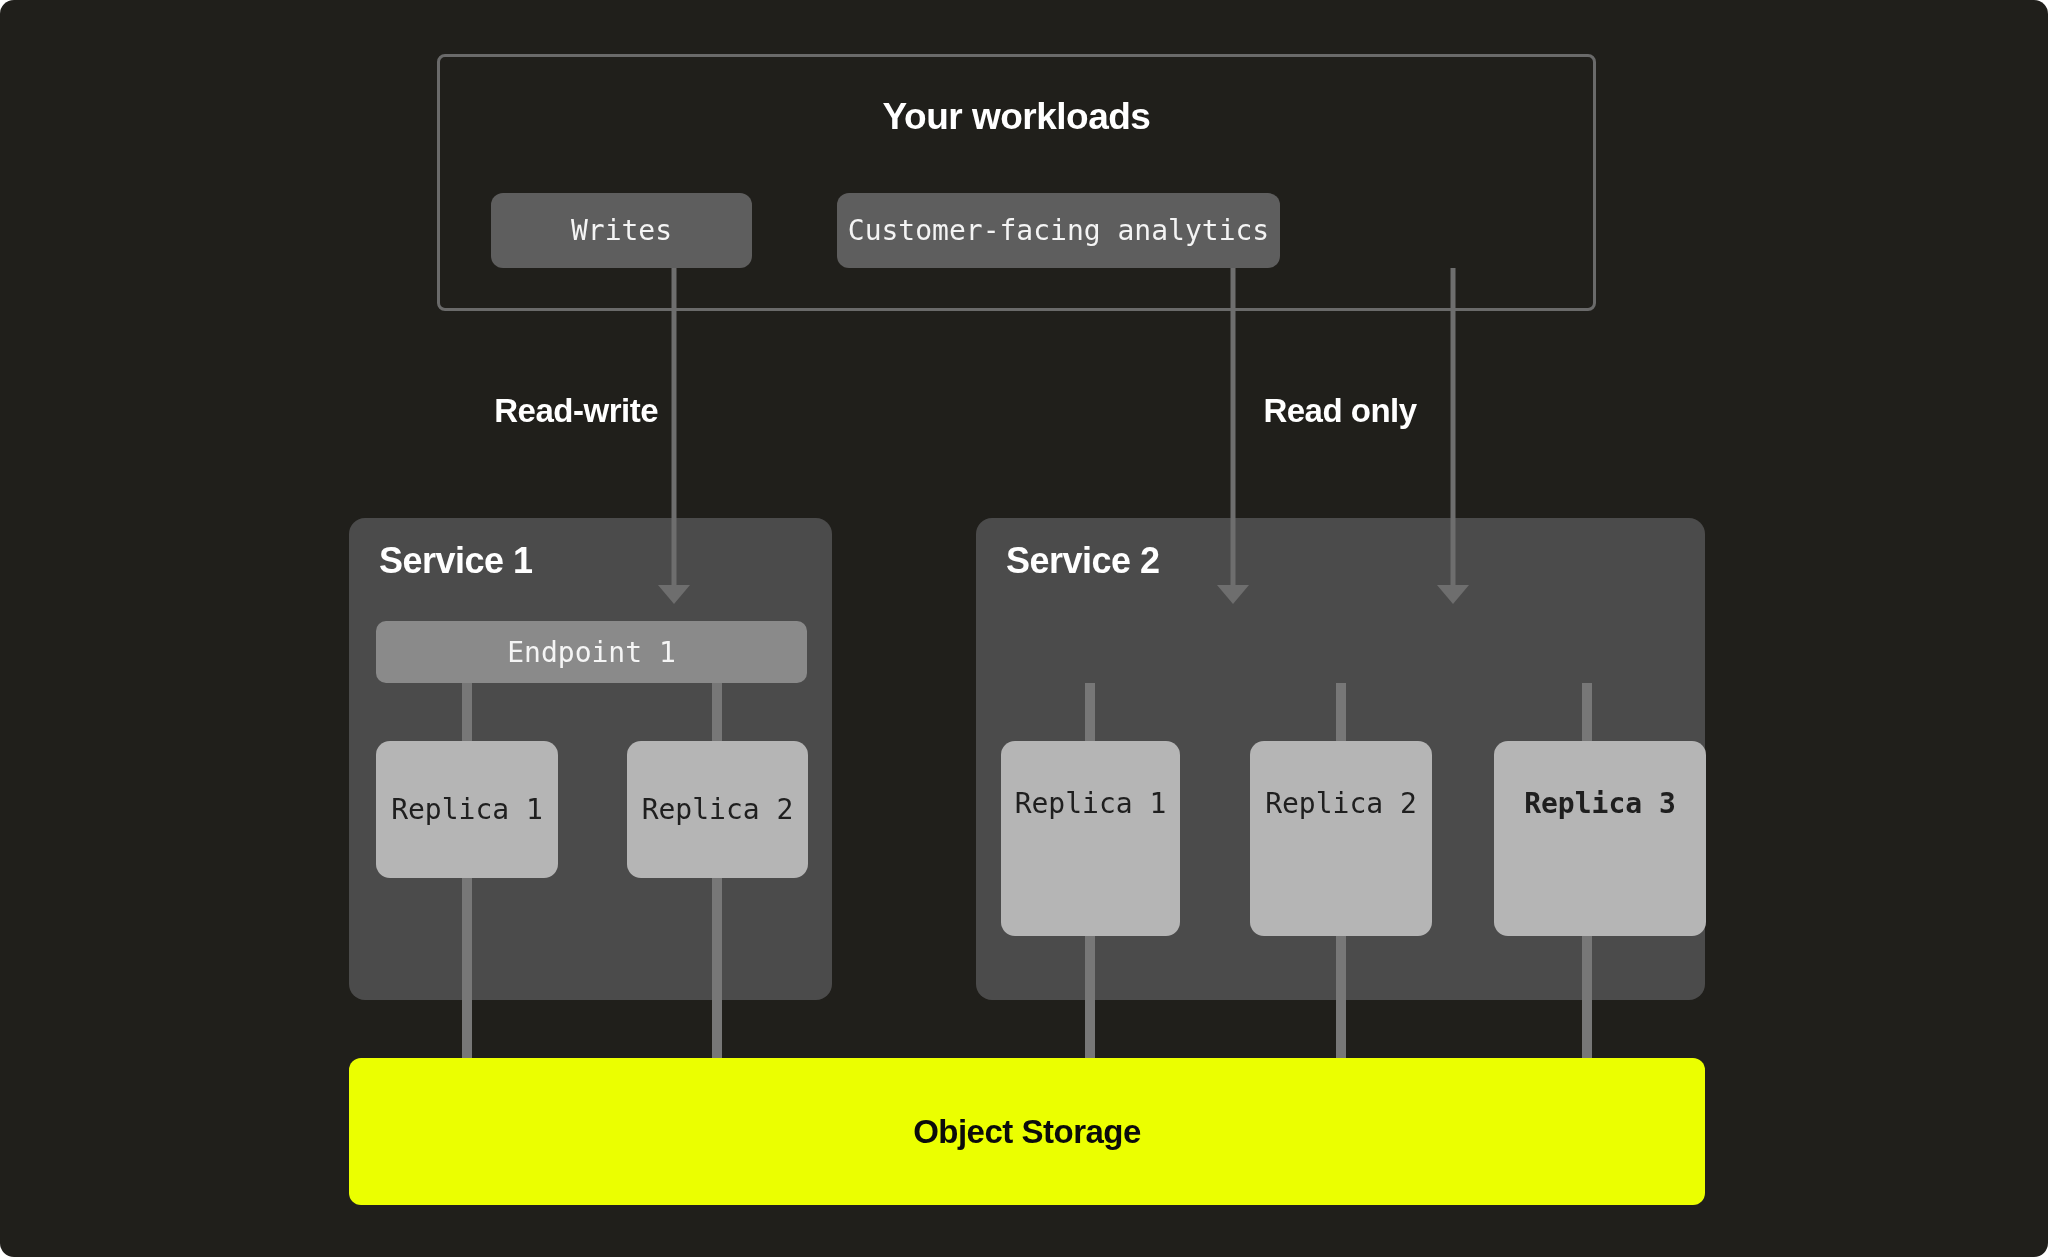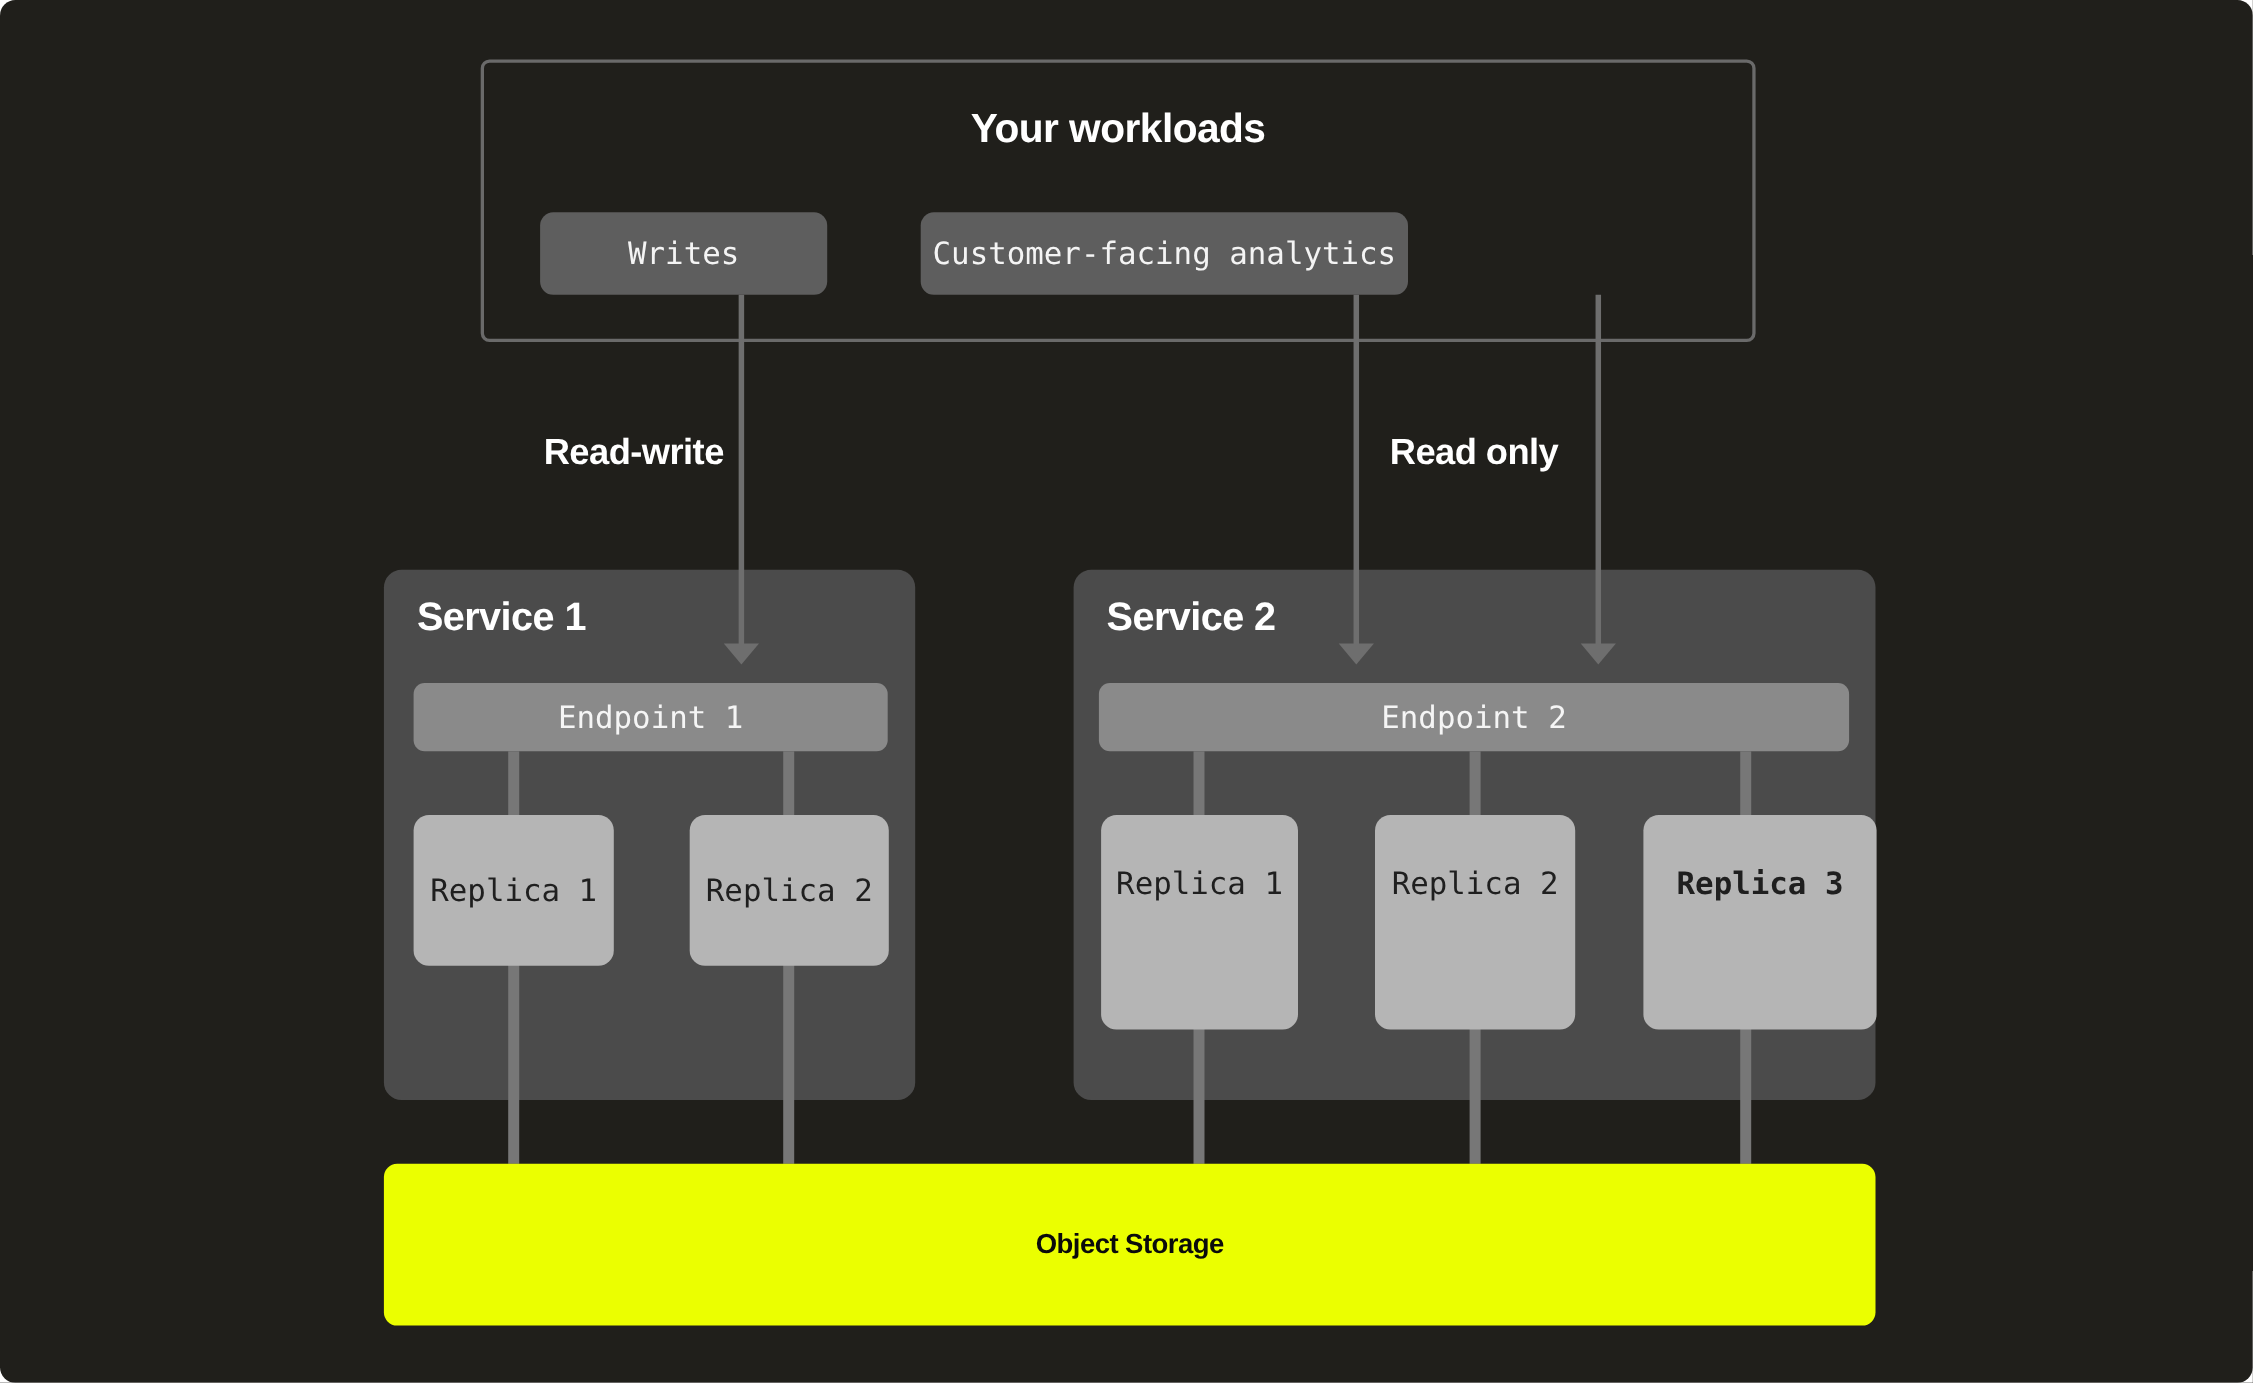--- a/index.html
+++ b/index.html
@@ -85,21 +85,21 @@
   .s2-r1{left:25px;width:179px;}  .s2-line-1{left:109px;}
   .s2-r2{left:274px;width:182px;} .s2-line-2{left:360px;}
   .s2-r3{left:518px;width:212px;font-weight:bold;} .s2-line-3{left:606px;}
 
   
   .storage-bar{
     position:absolute;left:349px;top:1058px;width:1356px;height:147px;
     background:var(--storage-yellow);border-radius:12px;
     display:flex;align-items:center;justify-content:center;z-index:3;
   }
-  .storage-label{color:#0B0B0B;font-size:25px;font-weight:700;letter-spacing:-0.5px;}
+  .storage-label{color:#0B0B0B;font-size:33px;font-weight:700;letter-spacing:-0.5px;}
 
   
   .arrows{position:absolute;left:0;top:0;width:2048px;height:1257px;z-index:4;pointer-events:none;}
 </style>
 </head>
 <body>
 
 <div class="canvas">
 
   <div class="workloads-box">
@@ -128,23 +128,20 @@
     <div class="replica-card mono s1-r2">
       <span>Replica 2</span>
     </div>
   </div>
 
   <div class="service service-2">
     <div class="service-title sans-bold">Service 2</div>
     <div class="drop-line s2-line-1"></div>
     <div class="drop-line s2-line-2"></div>
     <div class="drop-line s2-line-3"></div>
-    <div class="endpoint-bar mono">
-      <span>Endpoint 2</span>
-    </div>
     <div class="replica-card mono s2-r1">
       <span>Replica 1</span>
     </div>
     <div class="replica-card mono s2-r2">
       <span>Replica 2</span>
     </div>
     <div class="replica-card mono s2-r3">
       <span>Replica 3</span>
     </div>
   </div>

